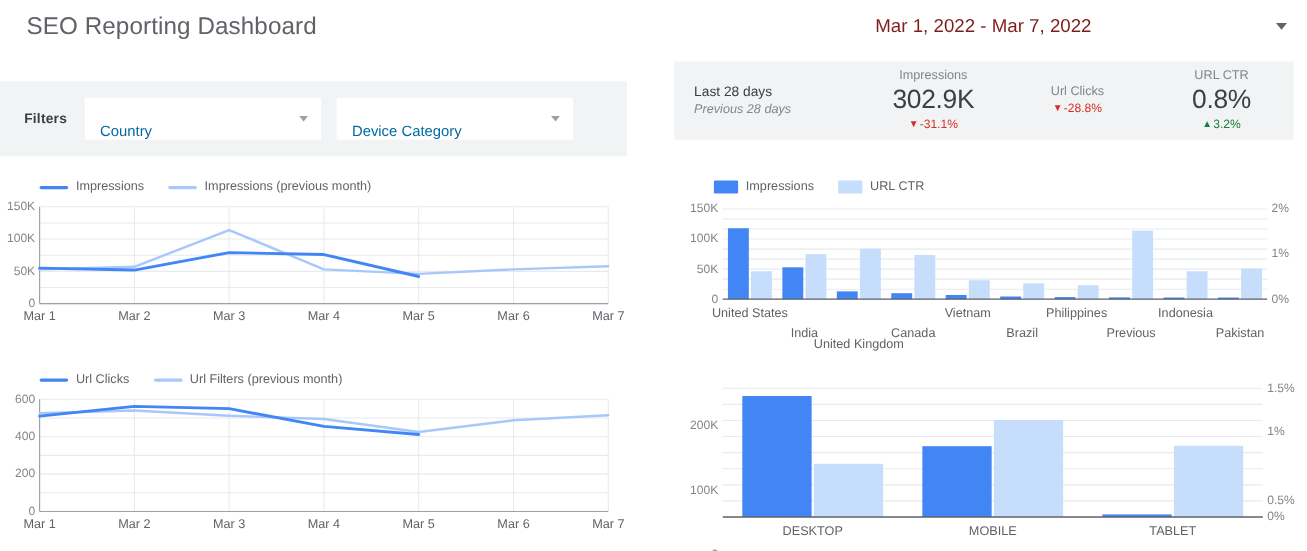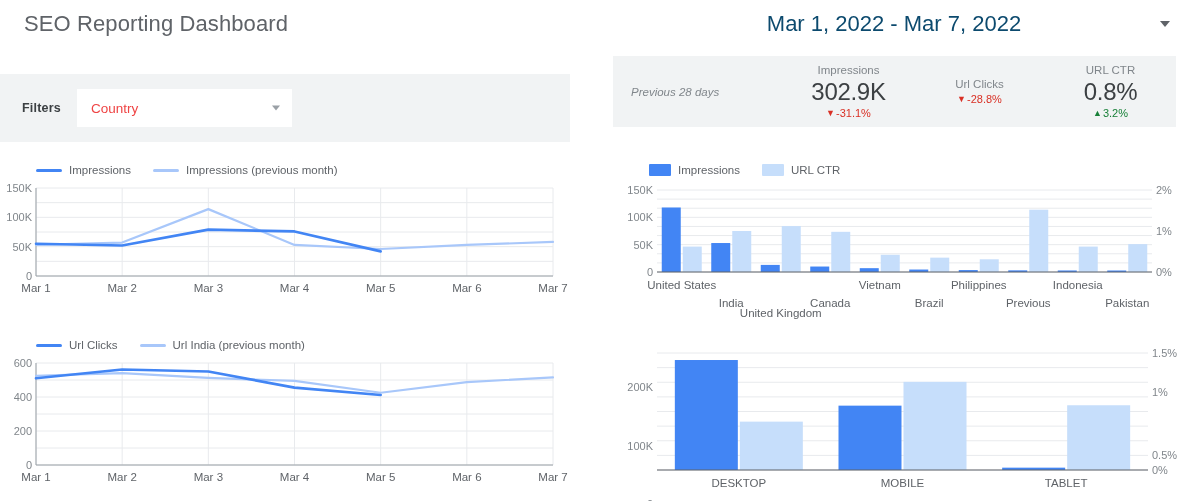--- a/index.html
+++ b/index.html
@@ -8,31 +8,31 @@
     font-family:"Liberation Sans", sans-serif;
     color:#5f6368;overflow:hidden;
   }
   .dash{position:relative;width:1188px;height:501px;}
 
   
   .hdr{display:flex;height:48px;align-items:center;}
   .hdr-left{width:600px;padding-left:24px;box-sizing:border-box;}
   .title{font-size:22px;color:#5f6368;font-weight:400;letter-spacing:.1px;white-space:nowrap;}
   .hdr-right{width:588px;display:flex;align-items:center;justify-content:center;position:relative;}
-  .daterange{font-size:22px;color:#0c4a6e;font-weight:400;white-space:nowrap;}
+  .daterange{font-size:17px;color:#7f1d1d;font-weight:400;white-space:nowrap;}
   .dr-caret{position:absolute;right:18px;top:50%;transform:translateY(-50%);
     width:0;height:0;border-left:5px solid transparent;border-right:5px solid transparent;
     border-top:6px solid #5f6368;}
 
   
   .filterbar{position:absolute;left:0;top:54px;width:570px;height:68px;background:#f1f3f4;
     display:flex;align-items:center;padding-left:22px;box-sizing:border-box;margin-top:20px;}
   .filters-label{font-size:12.5px;font-weight:bold;color:#3c4043;margin-right:16px;letter-spacing:.2px;}
-  .fsel{position:relative;height:38px;background:#fff;border:none;display:flex;align-items:center;
-    padding:0 14px;box-sizing:border-box;font-size:13.5px;color:#ef4444;}
+  .fsel{position:relative;height:38px;background:#fff;border:none;display:flex;align-items:flex-end;
+    padding:0 14px;box-sizing:border-box;font-size:13.5px;color:#0369a1;}
   .fsel.country{width:215px;margin-right:14px;}
   .fsel.device{width:215px;}
   .fsel .cap{position:absolute;right:12px;top:50%;transform:translateY(-50%);
     width:0;height:0;border-left:4px solid transparent;border-right:4px solid transparent;
     border-top:5px solid #9aa0a6;}
 
   
   .scorestrip{position:absolute;left:613px;top:56px;width:563px;height:71px;background:#f1f3f4;
     display:flex;align-items:center;box-sizing:border-box;}
   .sc-period{width:170px;padding-left:18px;box-sizing:border-box;}
@@ -82,24 +82,29 @@
       <span class="dr-caret"></span>
     </div>
   </div>
 
   <div class="filterbar">
     <span class="filters-label">Filters</span>
     <div class="fsel country">
       <span>Country</span>
       <span class="cap"></span>
     </div>
+    <div class="fsel device">
+      <span>Device Category</span>
+      <span class="cap"></span>
+    </div>
   </div>
 
   <div class="scorestrip">
     <div class="sc-period">
+      <div class="cur">Last 28 days</div>
       <div class="prev">Previous 28 days</div>
     </div>
 
     <div class="sc">
       <div class="lbl">Impressions</div>
       <div class="val">302.9K</div>
       <div class="delta down"><span class="arrow">▼</span><span>-31.1%</span></div>
     </div>
 
     <div class="sc">
@@ -165,21 +170,21 @@
   </div>
 
   <div class="panel p-bl">
     <div class="legend">
       <div class="lg">
         <span class="swatch-line" style="background: rgb(66, 133, 244);"></span>
         <span>Url Clicks</span>
       </div>
       <div class="lg">
         <span class="swatch-line" style="background: rgb(168, 199, 250);"></span>
-        <span>Url India (previous month)</span>
+        <span>Url Filters (previous month)</span>
       </div>
     </div>
     <div class="plotwrap" id="plot-1" style="width: 565px; height: 144px;">
         <svg width="565" height="118">
           <line x1="36" y1="8" x2="553" y2="8" stroke="#e8eaed" stroke-width="1"></line>
           <line x1="36" y1="25" x2="553" y2="25" stroke="#e8eaed" stroke-width="1"></line>
           <line x1="36" y1="42" x2="553" y2="42" stroke="#e8eaed" stroke-width="1"></line>
           <line x1="36" y1="59" x2="553" y2="59" stroke="#e8eaed" stroke-width="1"></line>
           <line x1="36" y1="76" x2="553" y2="76" stroke="#e8eaed" stroke-width="1"></line>
           <line x1="36" y1="93" x2="553" y2="93" stroke="#e8eaed" stroke-width="1"></line>

